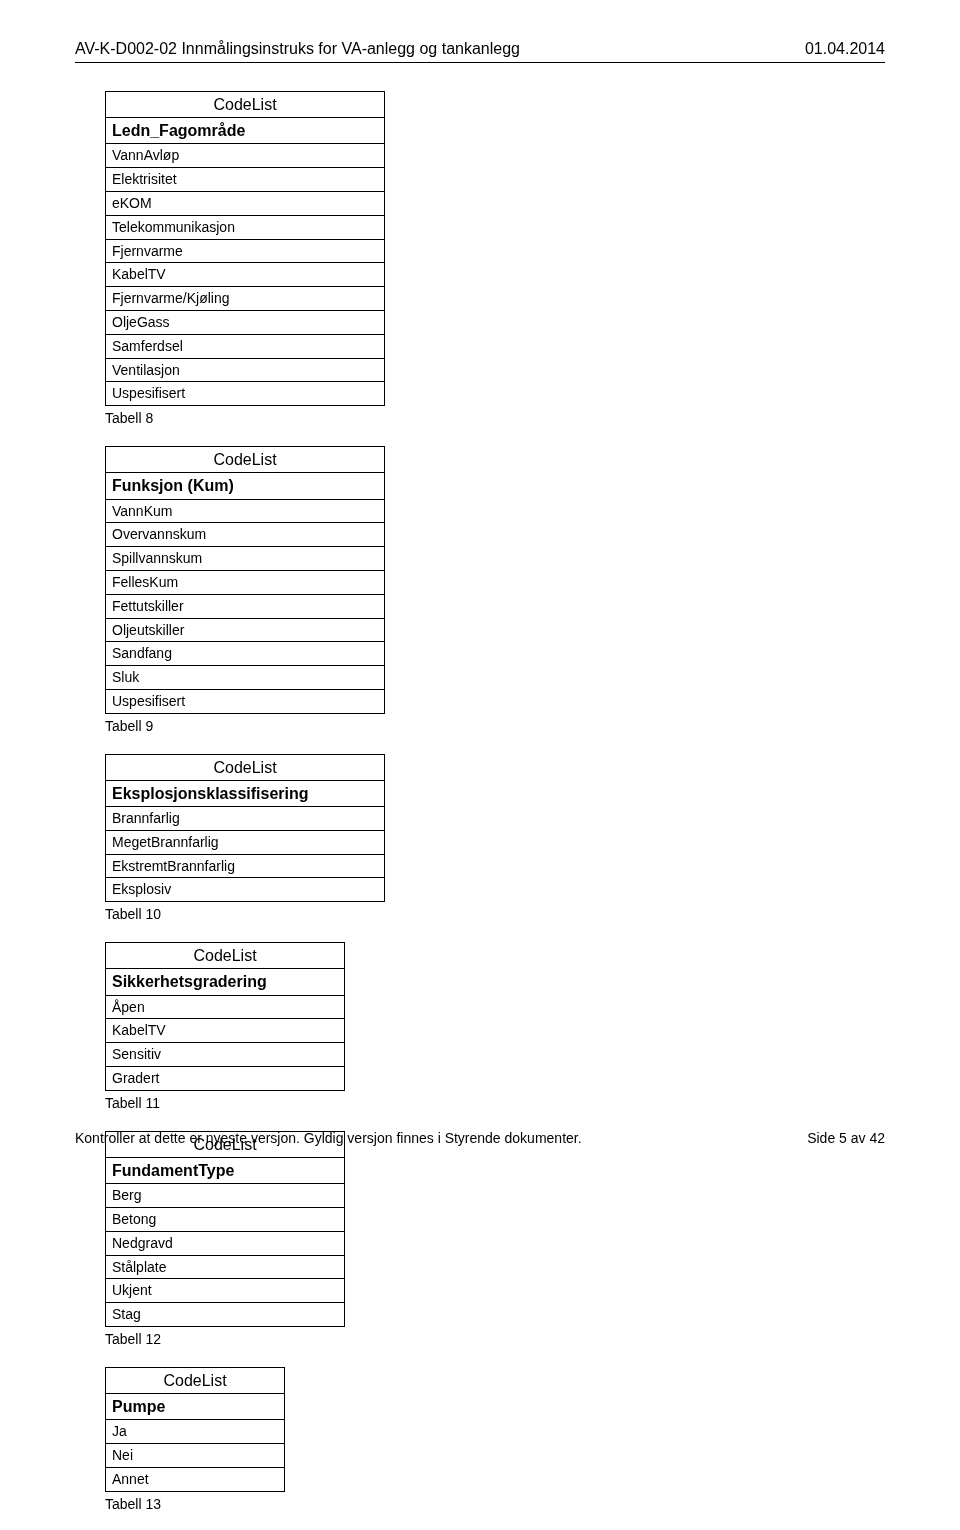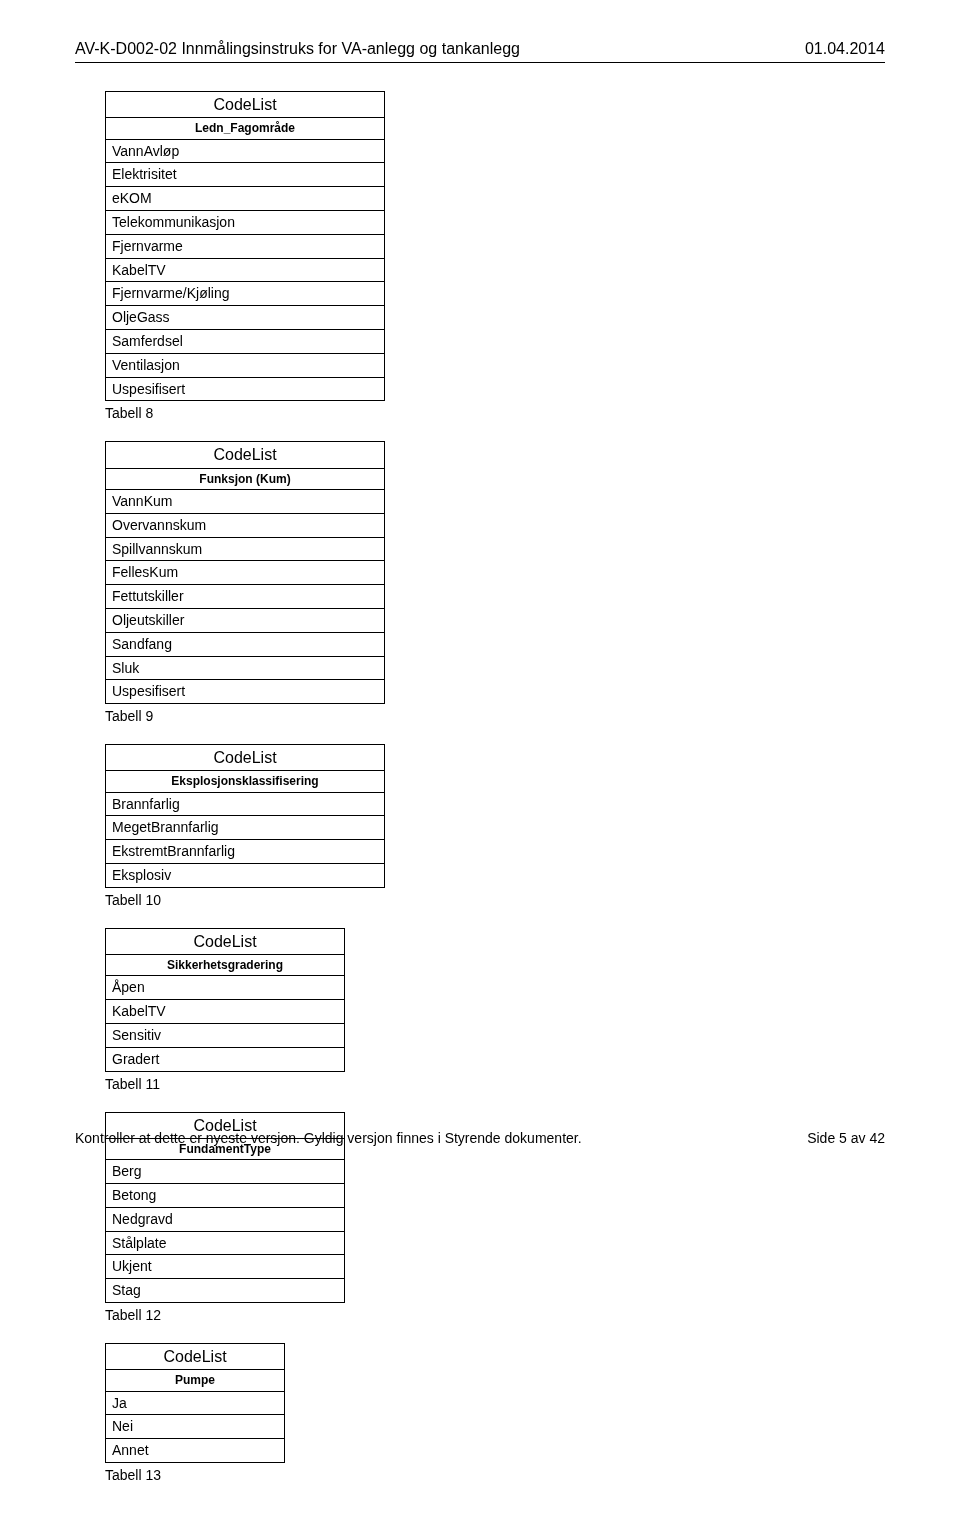--- a/index.html
+++ b/index.html
@@ -5,21 +5,21 @@
   * { box-sizing: border-box; margin: 0; padding: 0; }
   html, body { width: 960px; height: 1530px; background: #fff; font-family: Arial, Helvetica, sans-serif; color: #000; }
   .page { position: relative; width: 960px; height: 1186px; padding: 40px 75px 60px 75px; }
   .topline { display: flex; justify-content: space-between; align-items: baseline; font-size: 16px; margin-bottom: 4px; }
   .hr { border-top: 1px solid #000; margin-bottom: 28px; }
   .tables-wrap { padding-left: 30px; }
   .codelist { border: 1px solid #000; border-bottom: none; width: 280px; margin-bottom: 4px; }
   .codelist.narrow { width: 180px; }
   .codelist.med { width: 240px; }
   .codelist .head-sup { text-align: center; font-size: 16px; padding: 3px 6px; border-bottom: 1px solid #000; line-height: 1.2; }
-  .codelist .head-main { text-align: center; font-size: 12px; font-weight: bold; padding: 3px 6px; border-bottom: 1px solid #000; line-height: 1.2; }
+  .codelist .head-main { text-align: left; font-size: 16px; font-weight: bold; padding: 3px 6px; border-bottom: 1px solid #000; line-height: 1.2; }
   .codelist .row { font-size: 14px; padding: 3px 6px; border-bottom: 1px solid #000; line-height: 1.2; }
   .caption { font-size: 14px; font-weight: normal; margin-bottom: 20px; }
   .footer { position: absolute; bottom: 40px; left: 75px; right: 75px; font-size: 14px; display: flex; justify-content: space-between; }
 </style>
 </head>
 <body>
 
 <div class="page">
 
   <div class="topline">

